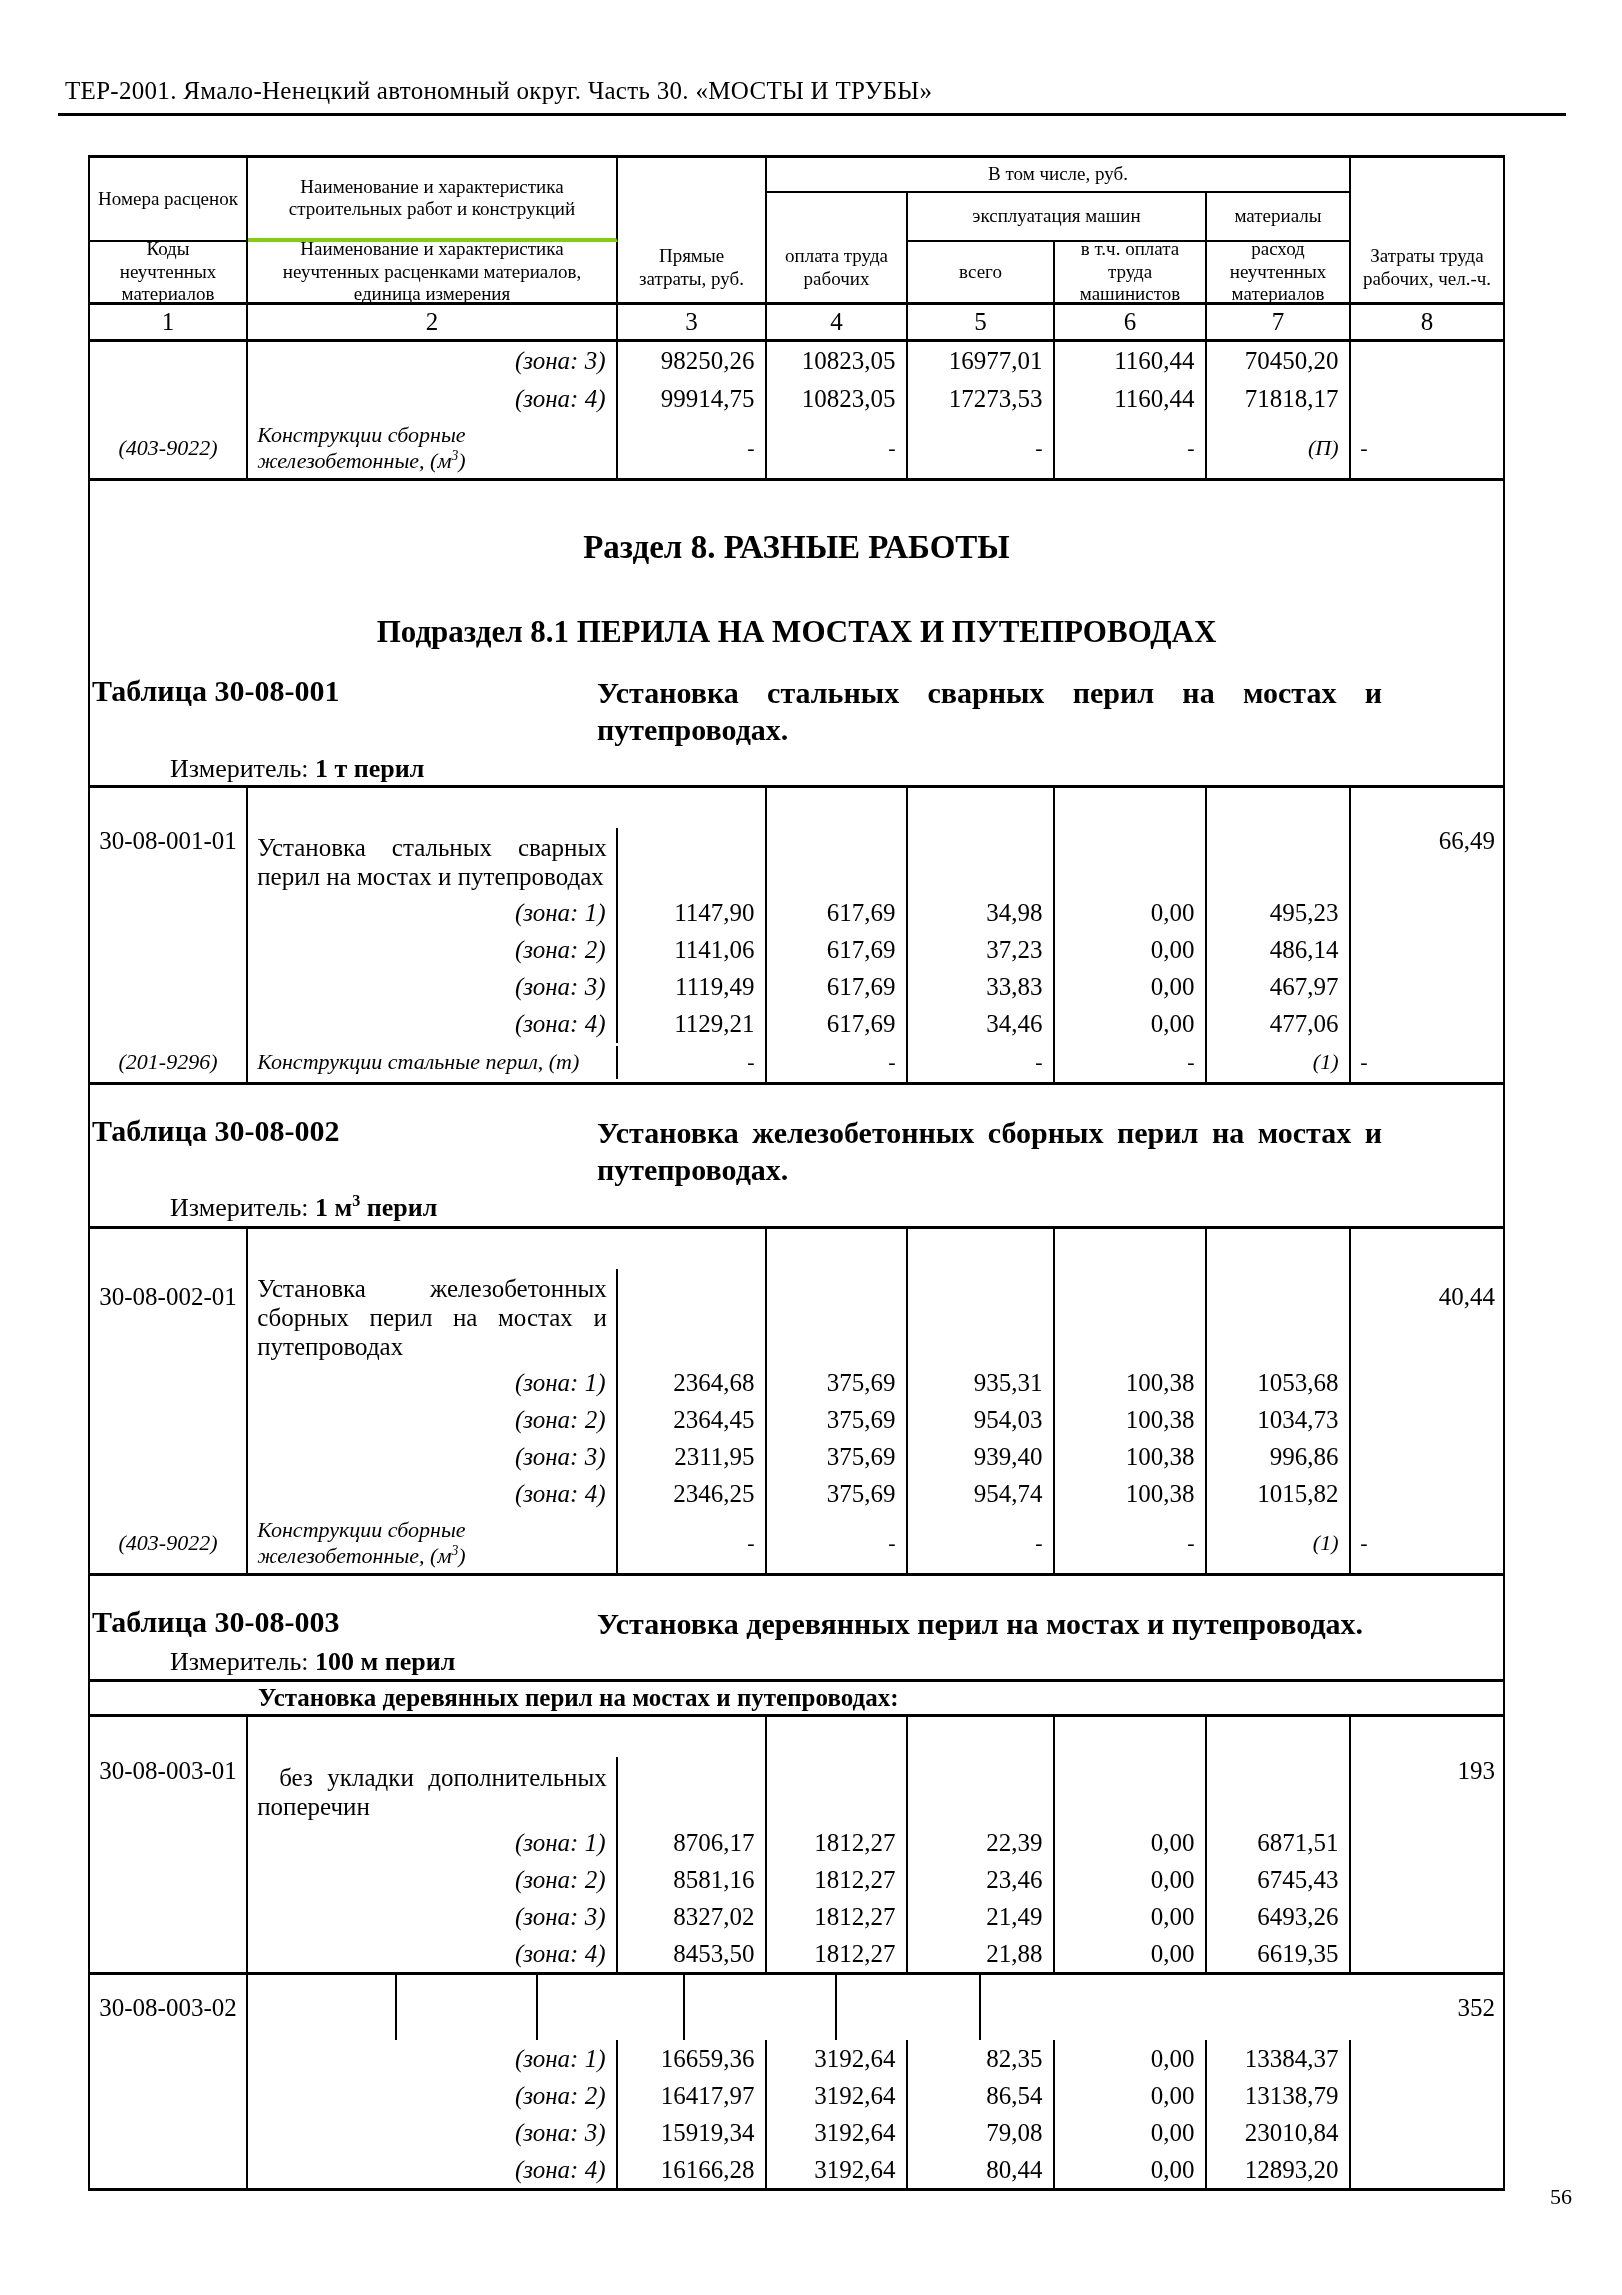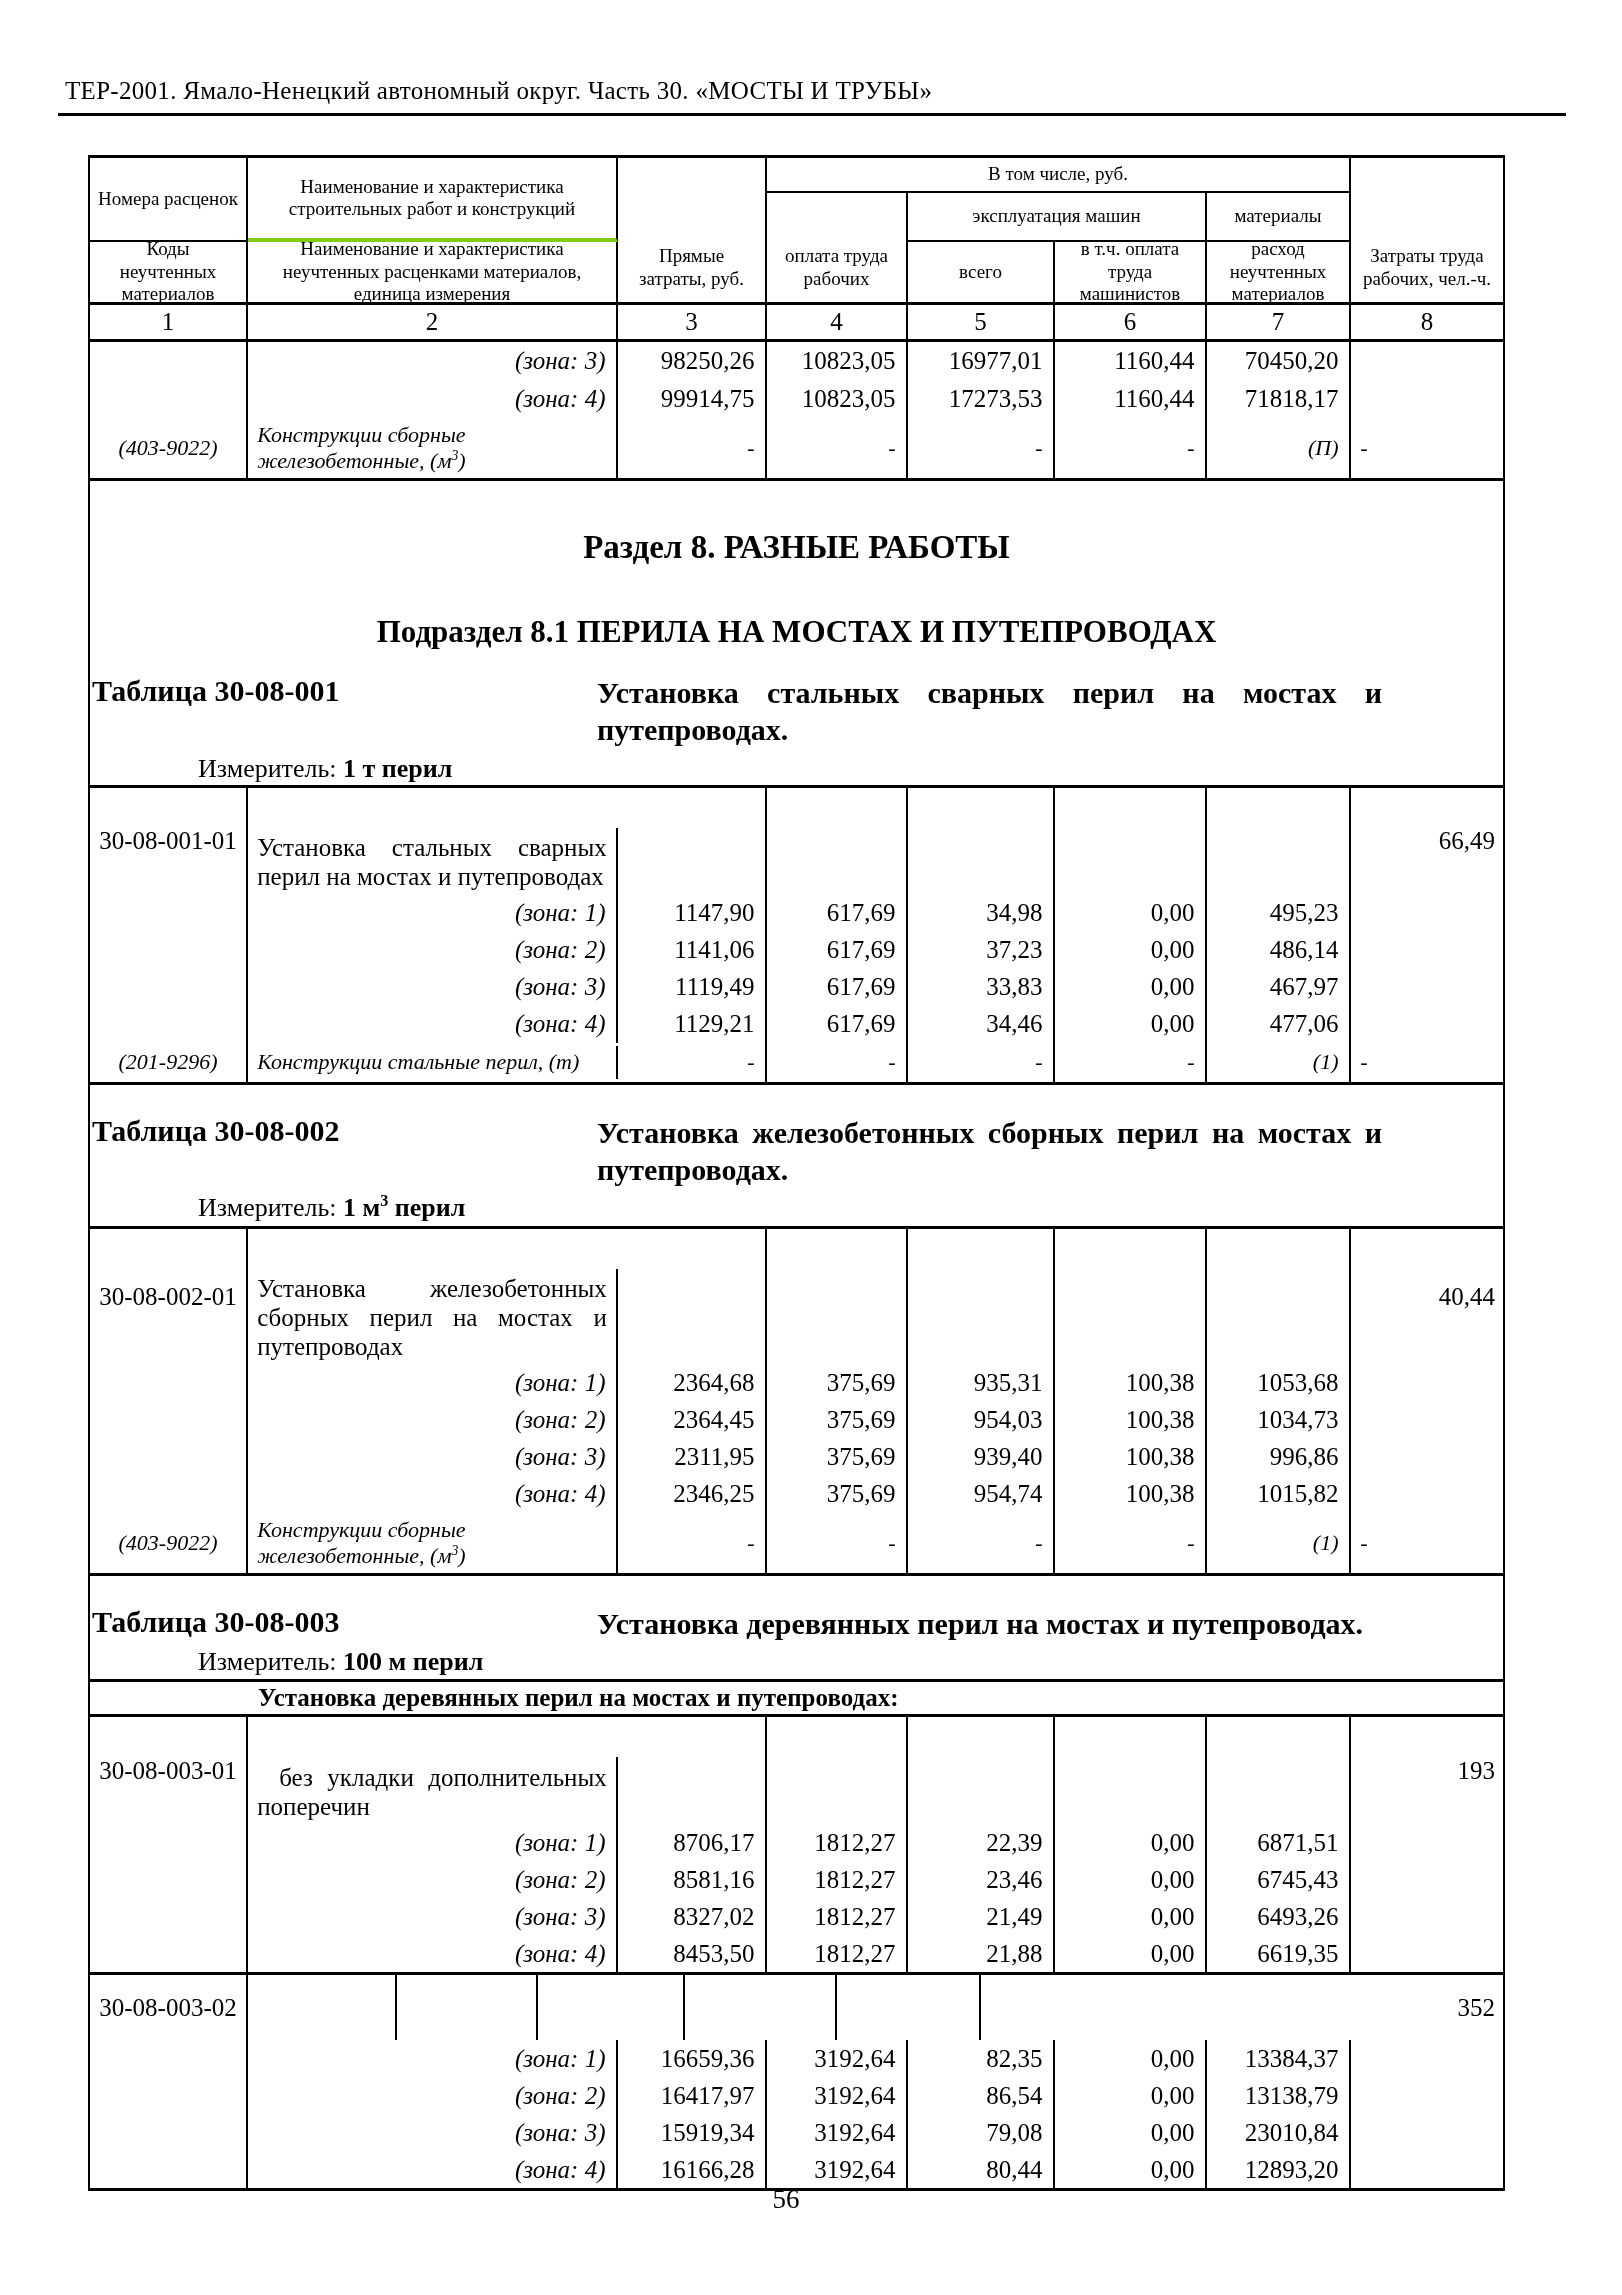--- a/index.html
+++ b/index.html
@@ -77,34 +77,34 @@
   sup.u{font-size:0.62em;vertical-align:super;line-height:0}
   .block-end{border-bottom:3.9px solid #000}
   
   .sec{box-sizing:border-box}
   .sec1{padding:46px 0 1.3px 0}
   .razdel{font-size:33px;font-weight:bold;text-align:center;line-height:41px}
   .podrazdel{font-size:31px;font-weight:bold;text-align:center;line-height:39px;margin-top:44px}
   .tbl-head{display:flex;margin-top:23.6px;padding-left:2px}
   .tbl-label{width:505px;font-size:30px;font-weight:bold;flex:none}
   .tbl-title{width:785px;font-size:30px;font-weight:bold;line-height:37px;text-align:justify;text-align-last:left}
-  .meter{margin-top:5.2px;padding-left:108px;font-size:26px}
+  .meter{margin-top:5.2px;padding-left:80px;font-size:26px}
   .meter .mv{font-weight:bold}
   .sec-mid{padding:29px 0 2.6px 0}
   .sec-mid .tbl-head{margin-top:0}
   
   .grouprow{
     height:35px;border-bottom:3.9px solid #000;
     display:flex;align-items:center;
     font-size:25px;font-weight:bold;padding-left:168px;box-sizing:border-box;
   }
   .t3sub2{border-top:3.9px solid #000}
   .pagenum{
     position:absolute;left:0;top:2184px;width:1572px;
-    text-align:center;font-size:27px;
+    text-align:right;font-size:22px;
   }
 </style>
 </head>
 <body>
 
 <div class="page">
 
   <div class="doc-header">ТЕР-2001. Ямало-Ненецкий автономный округ. Часть 30. «МОСТЫ И ТРУБЫ»</div>
   <div class="header-rule"></div>
 

